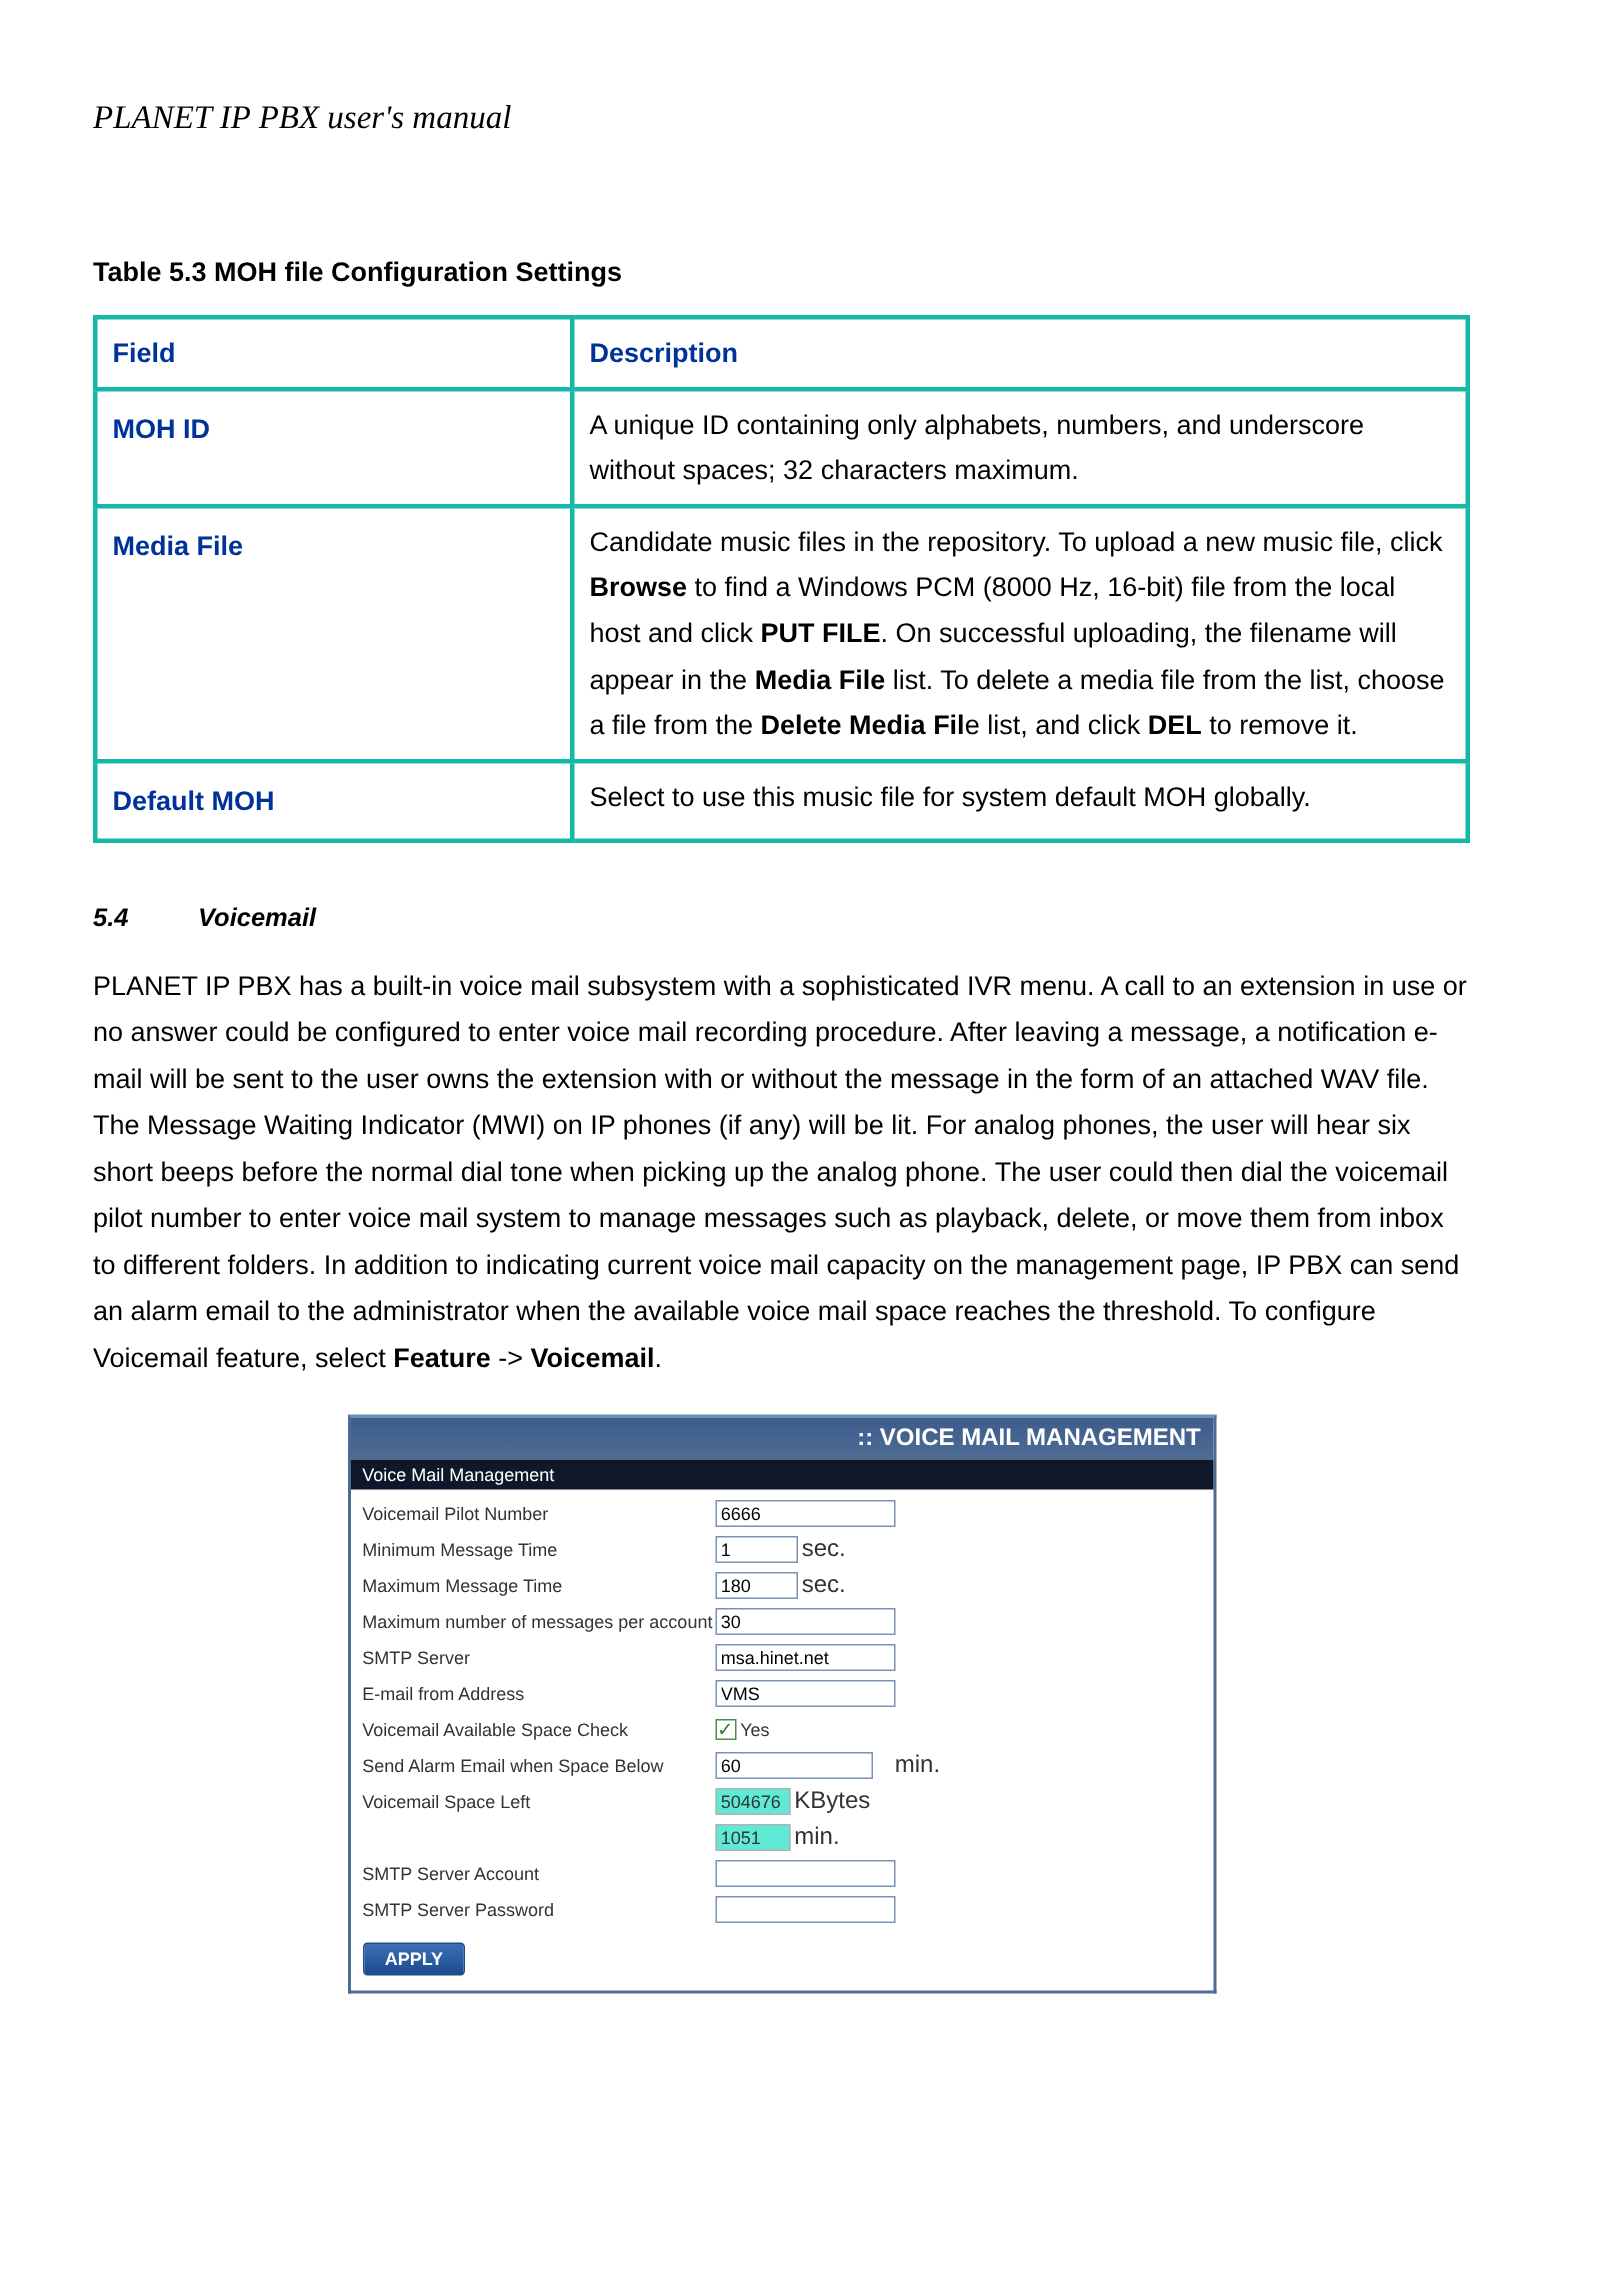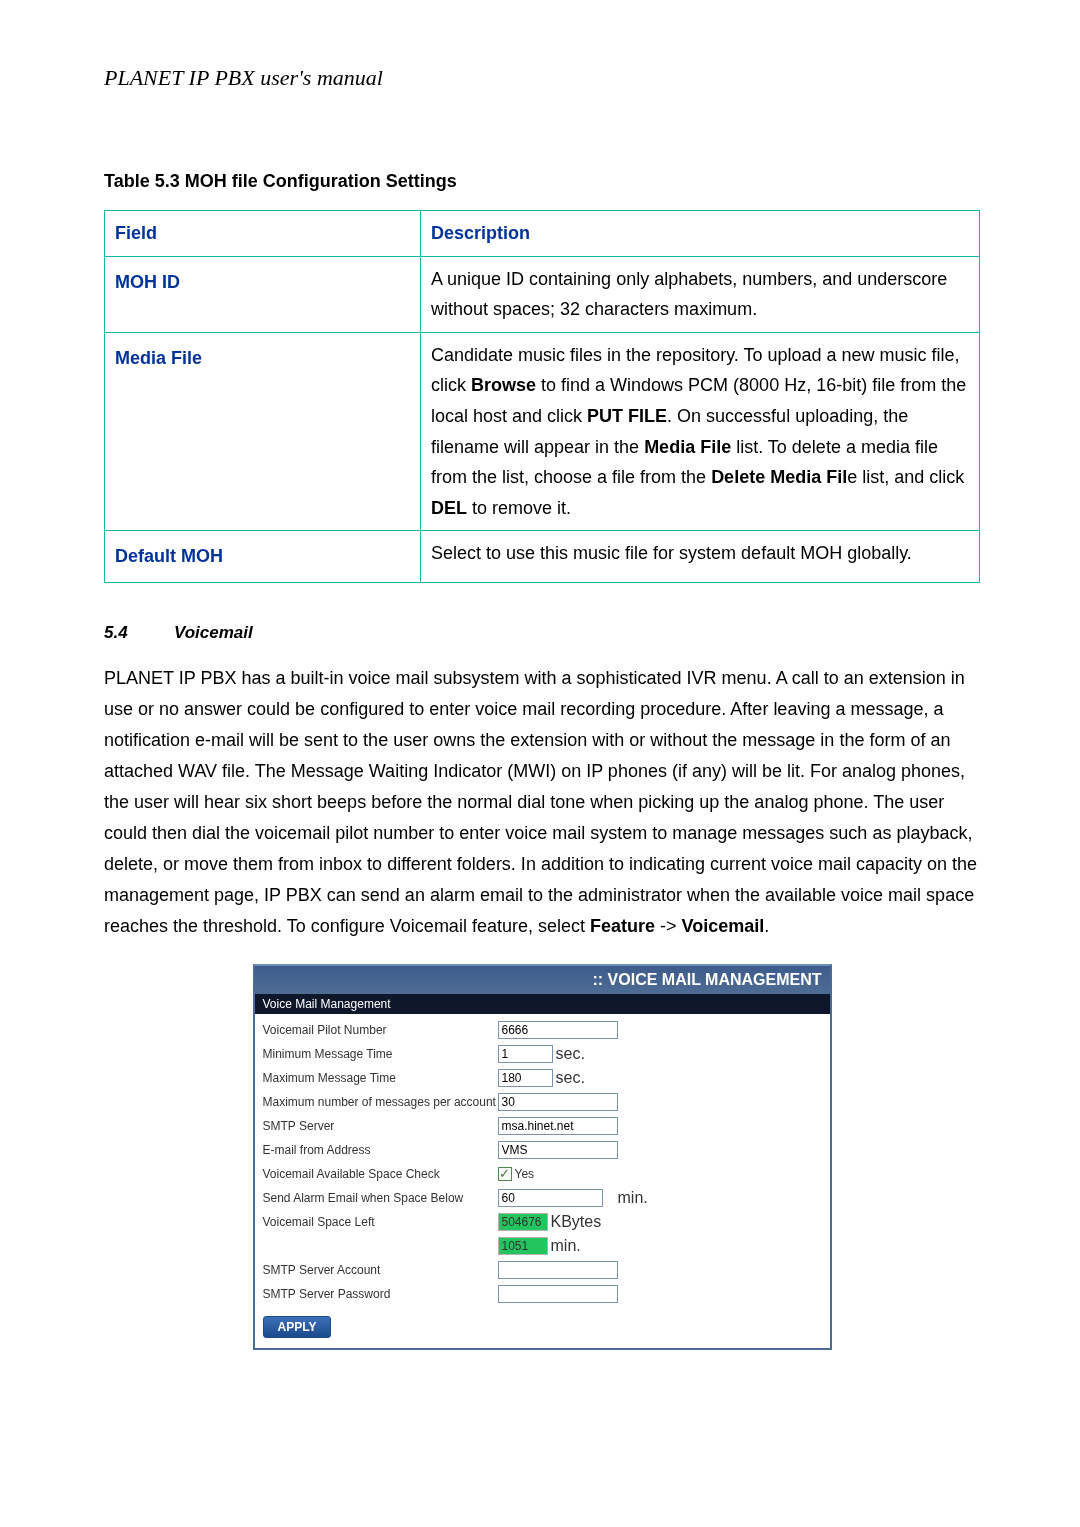--- a/index.html
+++ b/index.html
@@ -1,39 +1,39 @@
 <!DOCTYPE html>
 <html><head>
 <meta charset="utf-8">
 <style>
   html,body{margin:0;padding:0;background:#fff;}
   body{font-family:Arial,Helvetica,sans-serif;color:#000;width:1080px;}
-  .page{padding:65px 100px 100px 104px;}
+  .page{padding:65px 100px 100px 62px;}
   .doc-title{font-family:'Times New Roman',serif;font-style:italic;font-size:22px;margin-bottom:80px;}
   .tbl-cap{font-size:18px;font-weight:bold;margin-bottom:18px;}
   table.cfg{border-collapse:collapse;width:100%;font-size:18px;}
-  table.cfg td{border:1px solid #14b8a6;padding:7px 10px;vertical-align:top;line-height:1.7;}
+  table.cfg td{border:3px solid #14b8a6;padding:7px 10px;vertical-align:top;line-height:1.7;}
   table.cfg td.fh{font-weight:bold;color:#003399;padding-top:10px;padding-bottom:10px;}
   table.cfg td.hdr{font-weight:bold;color:#003399;}
   .sec-head{font-size:17px;font-weight:bold;font-style:italic;margin:40px 0 20px 0;}
   .sec-num{display:inline-block;width:70px;}
   .body-text{font-size:18px;line-height:1.72;text-align:left;}
   .bold{font-weight:bold;}
   .screenshot{width:575px;margin:22px auto 0 auto;border:2px solid #4E6C93;border-top:2px solid #6C8FB6;background:#fff;font-family:Tahoma,Arial,sans-serif;font-size:12px;position:relative;}
   .ss-title{background:linear-gradient(#3D5C8C,#4E6C93);color:#fff;font-size:16px;font-weight:bold;padding:5px 8px;text-align:right;}
   .ss-sub{background:#0f172a;color:#fff;font-size:12px;padding:3px 8px;}
   .ss-body{padding:4px 8px 10px 8px;border-radius:11px;}
   .ss-row{display:flex;align-items:center;min-height:24px;color:#333;}
   .ss-lbl{width:235px;color:#333;font-size:12px;}
   .ss-inp{height:18px;border:1px solid #7A92B5;background:#fff;padding:0 3px;font-size:12px;box-sizing:border-box;}
   .ss-unit{margin-left:3px;font-size:16px;color:#333;}
   .ss-cb{width:14px;height:14px;border:1px solid #4E8C4E;background:#fff;display:inline-flex;align-items:center;justify-content:center;margin-right:3px;box-sizing:border-box;}
   .ss-check{color:#2E7D2E;font-size:13px;line-height:1;}
   .ss-apply{margin-top:10px;display:inline-block;border:1px solid #1C4B8C;background:linear-gradient(#3C6FB8,#1C4B8C);color:#fff;font-size:12px;font-weight:bold;padding:3px 14px;border-radius:3px;}
-  .ro{background:#22c55e;border:1px solid #B2B2B2;}
+  .ro{background:#5eead4;border:1px solid #B2B2B2;}
 </style>
 </head>
 <body>
 
 <div class="page">
 
   <div class="doc-title">PLANET IP PBX user's manual</div>
 
   <div class="tbl-cap">Table 5.3 MOH file Configuration Settings</div>
 

